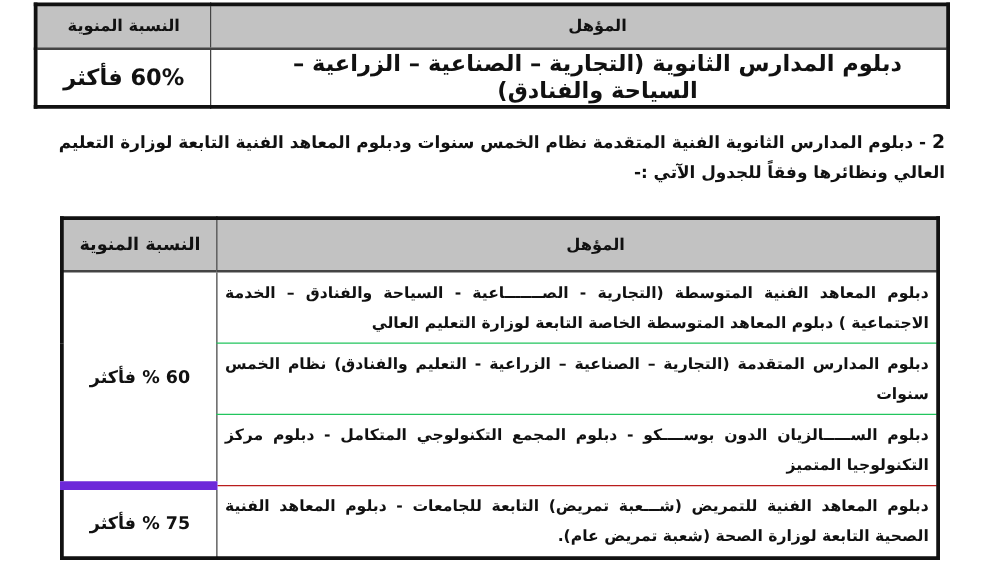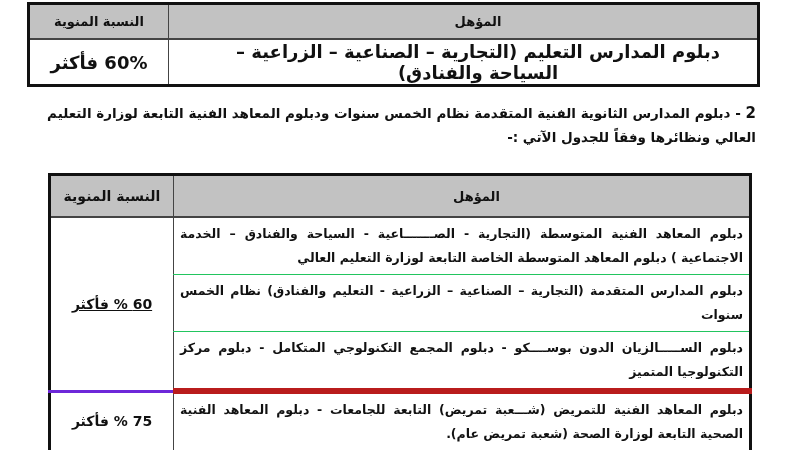--- a/index.html
+++ b/index.html
@@ -20,56 +20,56 @@
   .t1 .hdr th { height: 33px; }
   .t1 td { height: 44px; font-size: 18px; font-weight: bold; text-align: center; }
   .t1 .pct { width: 138px; }
   .t2 .hdr th { height: 40px; }
   .t2 .pct { width: 122px; font-size: 14px; font-weight: bold; text-align: center; }
   .t2 td.qual {
     font-size: 12.5px; font-weight: bold; text-align: justify; text-align-last: right;
     padding: 4px 6px 4px 6px; line-height: 24px; border-bottom: 1px solid #22c55e; height: 44px;
   }
   .t2 tr.last td { border-bottom: none; }
-  .t2 .grp-end td { border-bottom: 6px solid #b91c1c; }
+  .t2 .grp-end td { border-bottom: 1px solid #b91c1c; }
   .para {
     position: absolute; left: 38px; top: 101px; width: 718px; direction: rtl;
     font-size: 13.5px; font-weight: bold; line-height: 24px; 
   }
   .para .num { font-size: 15px; }
 </style>
 </head>
 <body>
 
 <table class="t1">
   <tbody>
       <tr class="hdr">
     <th class="qual">المؤهل</th>
     <th class="pct">النسبة المنوية</th>
   </tr>
   <tr>
-    <td class="qual">دبلوم المدارس التعليم (التجارية – الصناعية – الزراعية – السياحة والفنادق)</td>
+    <td class="qual">دبلوم المدارس الثانوية (التجارية – الصناعية – الزراعية – السياحة والفنادق)</td>
     <td class="pct">60% فأكثر</td>
   </tr>
 </tbody>
   </table>
 
 <div class="para">
   <span class="num">2</span><span> - </span><span>دبلوم المدارس الثانوية الفنية المتقدمة نظام الخمس سنوات ودبلوم المعاهد الفنية التابعة لوزارة التعليم العالي ونظائرها وفقاً للجدول الآتي :-</span>
 </div>
 
 <table class="t2">
   <tbody>
       <tr class="hdr">
     <th class="qual">المؤهل</th>
     <th class="pct">النسبة المنوية</th>
   </tr>
   <tr>
     <td class="qual">دبلوم المعاهد الفنية المتوسطة (التجارية - الصـــــــاعية - السياحة والفنادق – الخدمة الاجتماعية ) دبلوم المعاهد المتوسطة الخاصة التابعة لوزارة التعليم العالي</td>
-    <td class="pct" rowspan="3" style="border-bottom:3px solid #6d28d9;text-decoration:underline;">60 % فأكثر</td>
+    <td class="pct" rowspan="3" style="border-bottom:7px solid #6d28d9;">60 % فأكثر</td>
   </tr>
   <tr>
     <td class="qual">دبلوم المدارس المتقدمة (التجارية – الصناعية – الزراعية - التعليم والفنادق) نظام الخمس سنوات</td>
   </tr>
   <tr class="grp-end">
     <td class="qual">دبلوم الســـــالزيان الدون بوســــكو - دبلوم المجمع التكنولوجي المتكامل - دبلوم مركز التكنولوجيا المتميز</td>
   </tr>
   <tr class="last">
     <td class="qual">دبلوم المعاهد الفنية للتمريض (شـــعبة تمريض) التابعة للجامعات - دبلوم المعاهد الفنية الصحية التابعة لوزارة الصحة (شعبة تمريض عام).</td>
     <td class="pct">75 % فأكثر</td>

